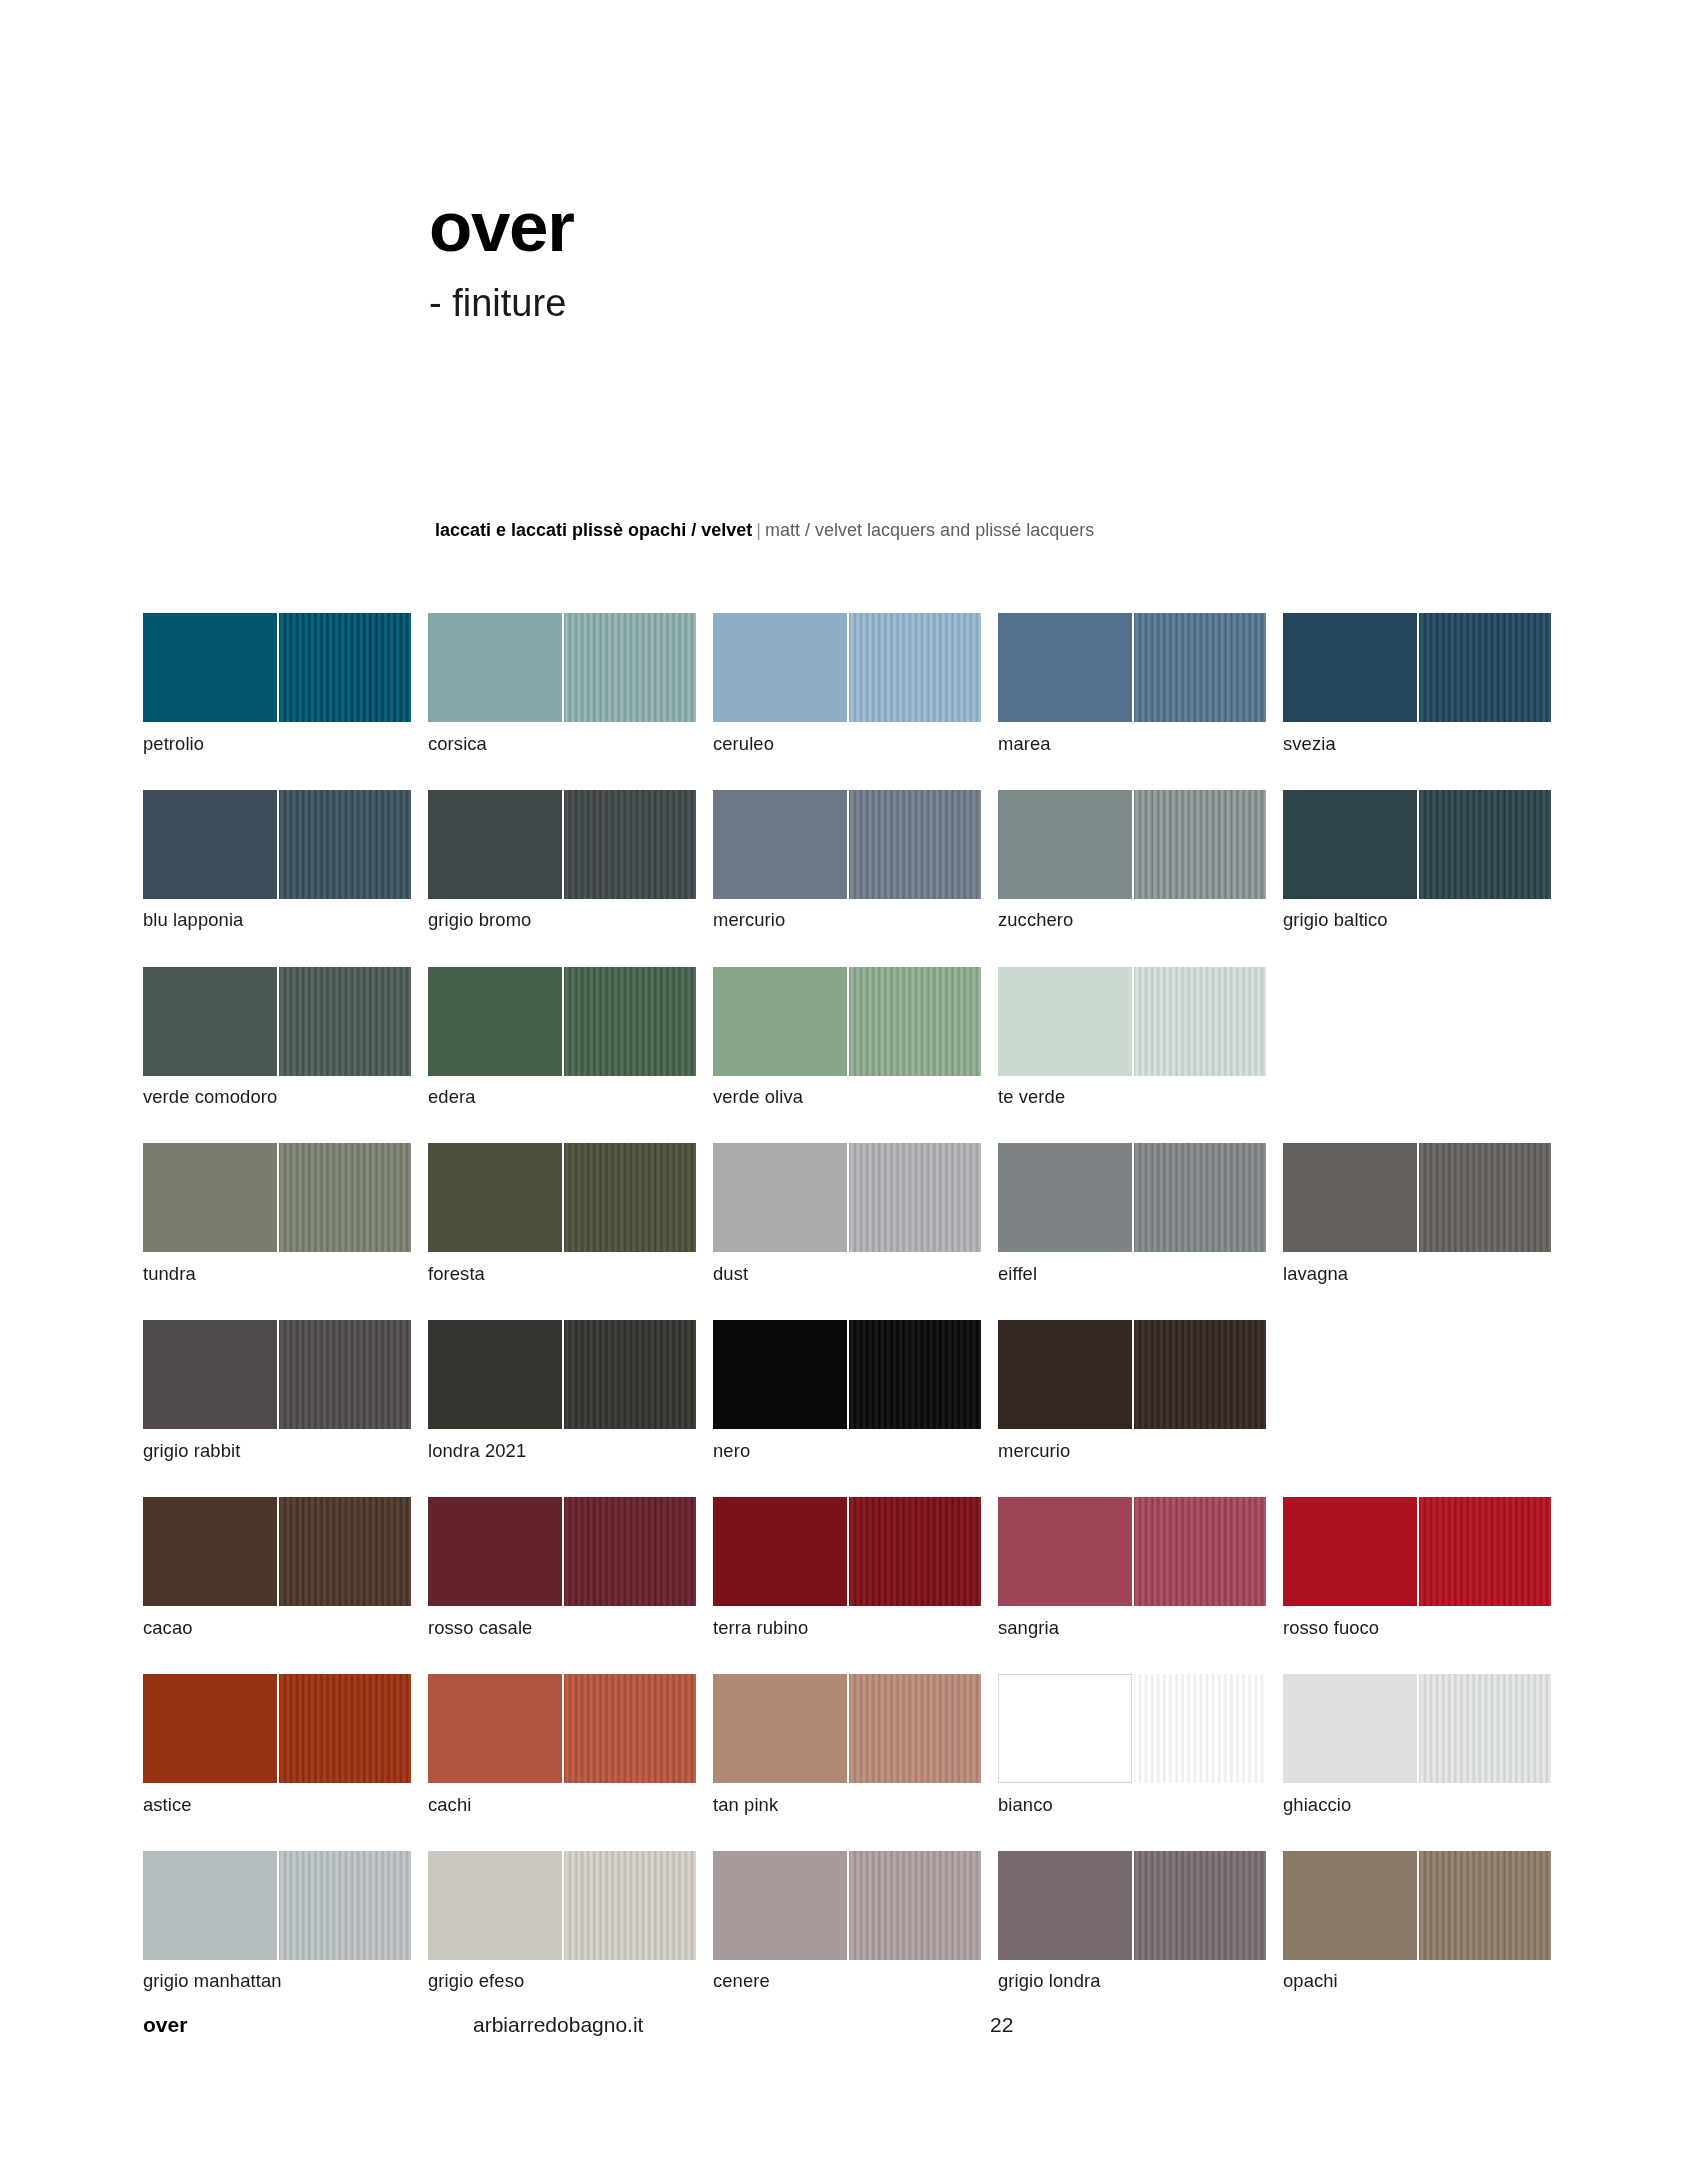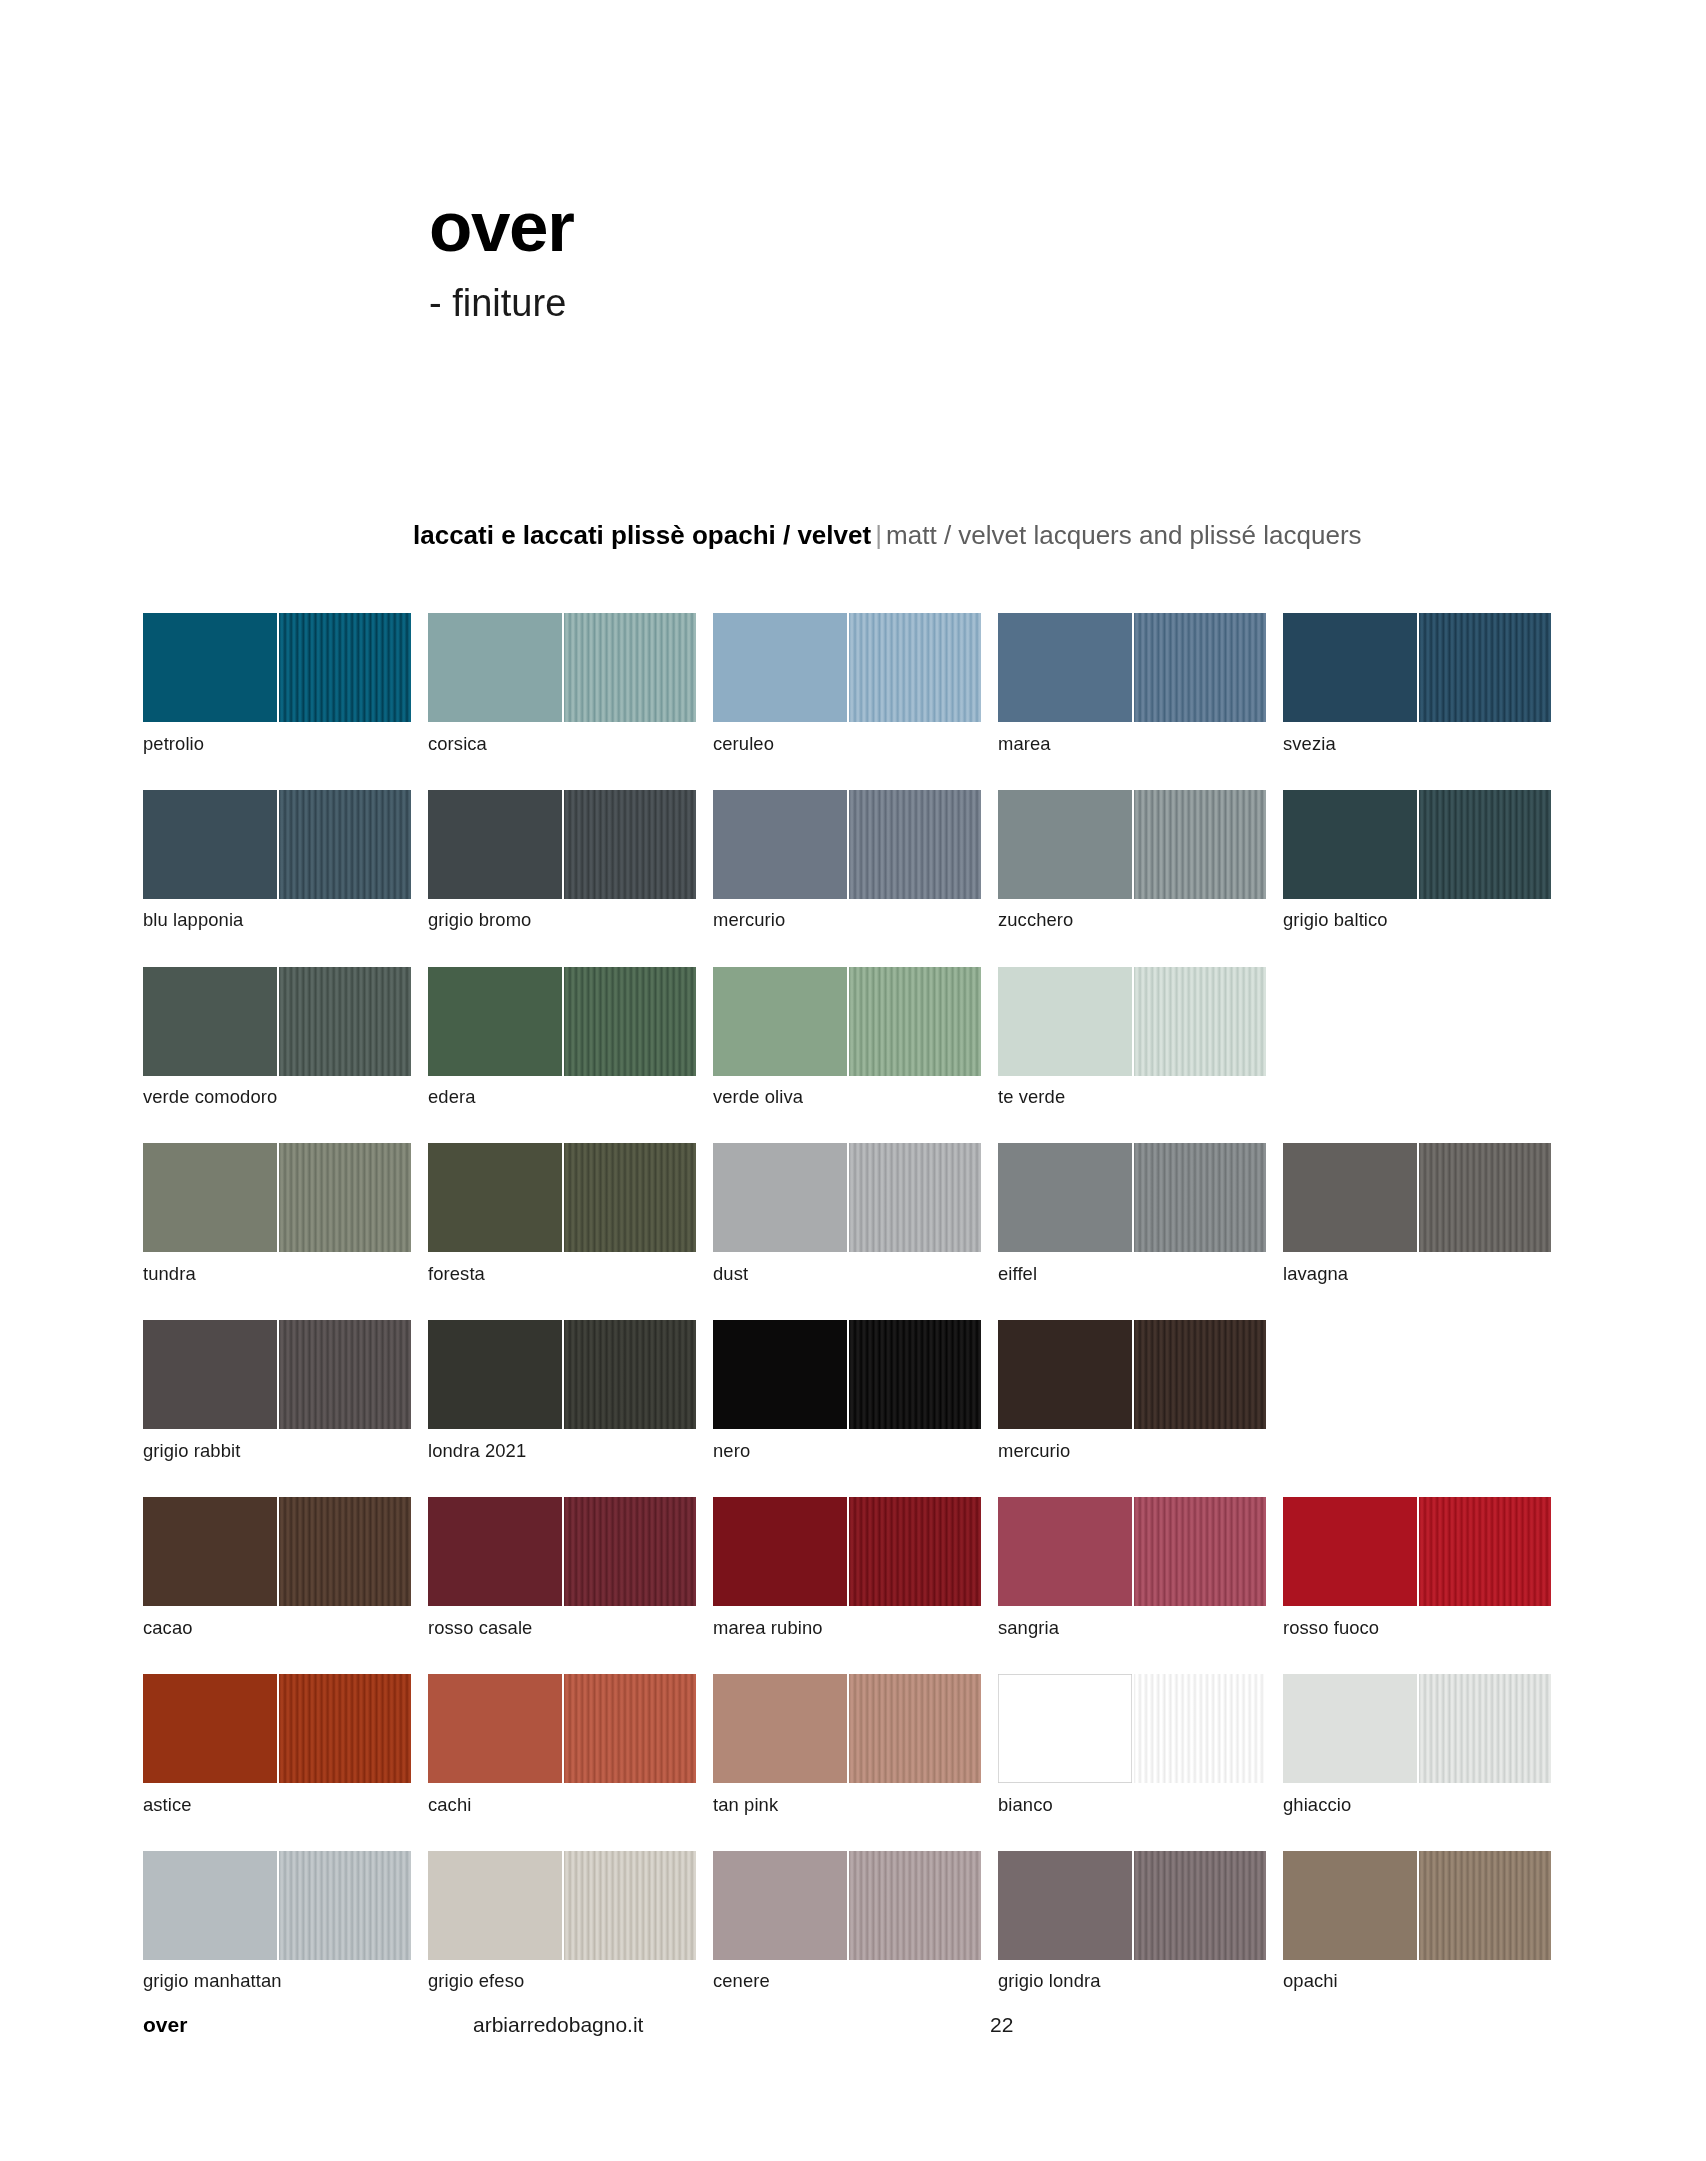--- a/index.html
+++ b/index.html
@@ -46,23 +46,23 @@
     font-weight: 400;
     letter-spacing: 0px;
     line-height: 1;
     margin-top: 22px;
     color: #1a1a1a;
   }
 
   
   .section-heading {
     position: absolute;
-    left: 413px;
+    left: 435px;
     top: 520px;
-    font-size: 26px;
+    font-size: 18px;
     line-height: 1.2;
     white-space: nowrap;
   }
   .section-heading .bold {
     font-weight: 700;
     color: #000000;
   }
   .section-heading .divider {
     color: #9a9a9a;
     font-weight: 300;
@@ -414,21 +414,21 @@
           </div>
           <div class="swatch-label">rosso casale</div>
         </div>
         <div class="swatch">
           <div class="panels">
             <div class="panel-flat" style="background: rgb(122, 18, 26);"></div>
             <div class="panel-ribbed" style="background: rgb(122, 18, 26);">
               <div class="ribs" style="background: repeating-linear-gradient(90deg, rgb(105, 13, 20) 0px, rgb(138, 28, 36) 2px, rgb(138, 28, 36) 3.4px, rgb(105, 13, 20) 6.1px);"></div>
             </div>
           </div>
-          <div class="swatch-label">marea rubino</div>
+          <div class="swatch-label">terra rubino</div>
         </div>
         <div class="swatch">
           <div class="panels">
             <div class="panel-flat" style="background: rgb(157, 68, 87);"></div>
             <div class="panel-ribbed" style="background: rgb(157, 68, 87);">
               <div class="ribs" style="background: repeating-linear-gradient(90deg, rgb(141, 58, 76) 0px, rgb(174, 84, 103) 2px, rgb(174, 84, 103) 3.4px, rgb(141, 58, 76) 6.1px);"></div>
             </div>
           </div>
           <div class="swatch-label">sangria</div>
         </div>

